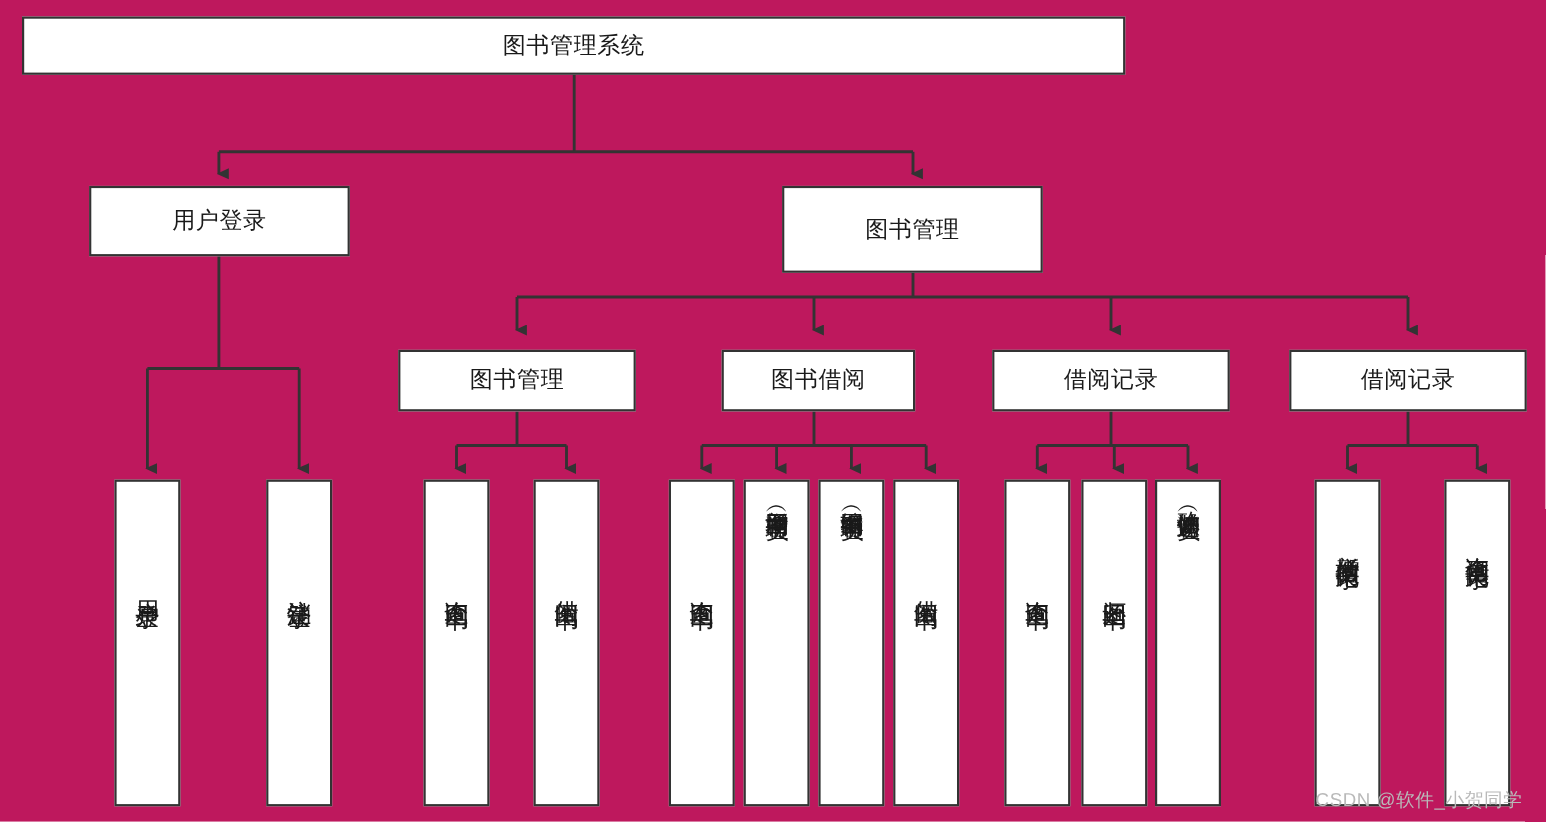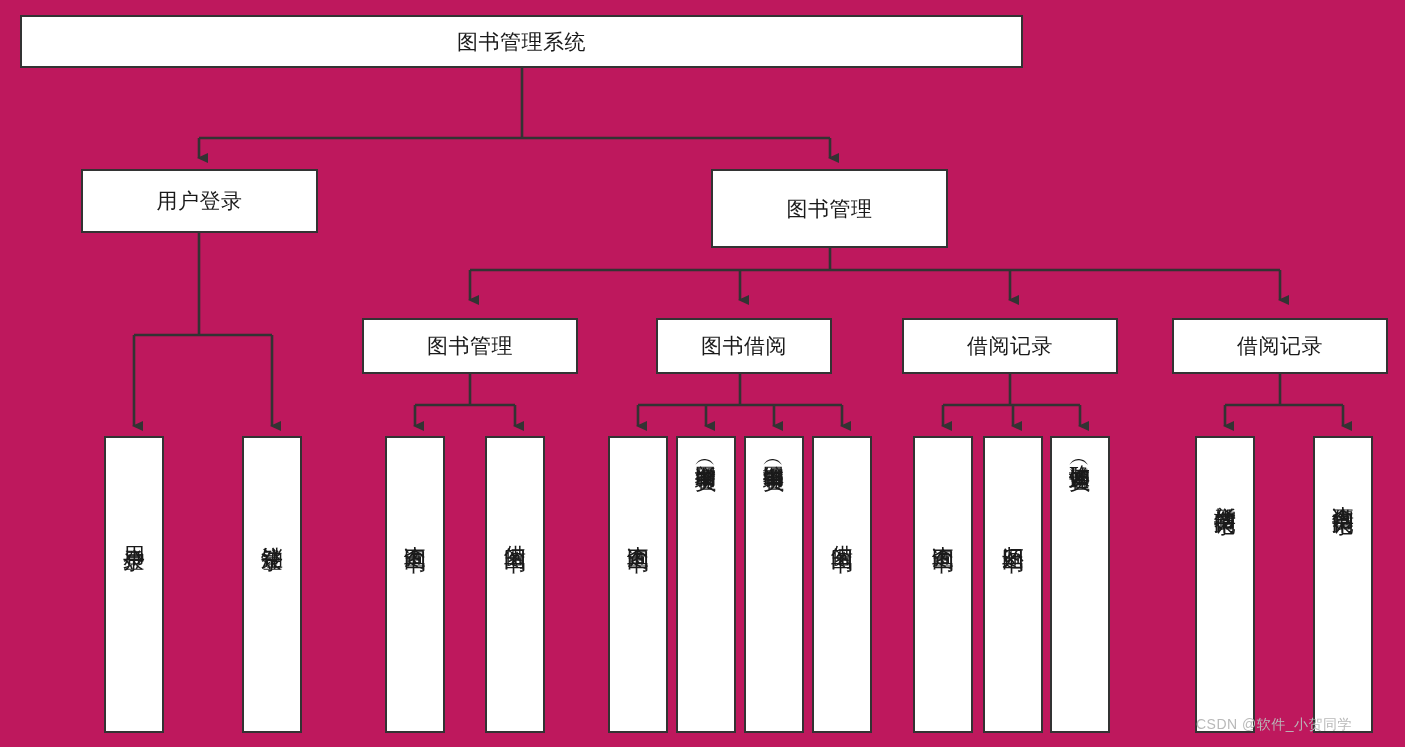--- a/index.html
+++ b/index.html
@@ -65,21 +65,21 @@
     margin-top: 84px;
   }
   .node.vert.topish .lbl {
     margin-top: 4px;
   }
   .node.vert.near .lbl {
     margin-top: 44px;
   }
   .watermark {
     position: absolute;
-    font-size: 14px;
+    font-size: 17px;
     color: #b9b9b9;
     white-space: nowrap;
     letter-spacing: 0.5px;
   }
 </style>
 </head>
 <body>
 
 <div id="canvas">
 

